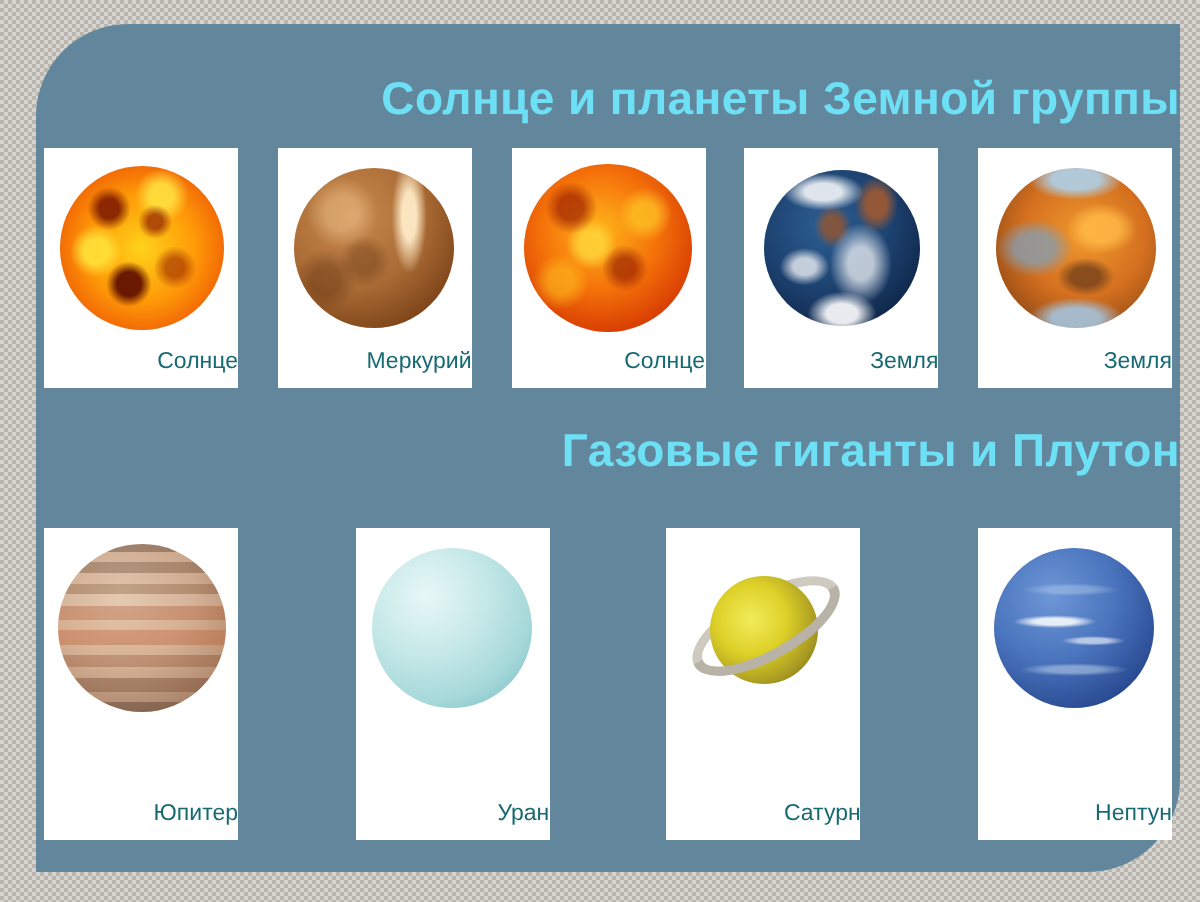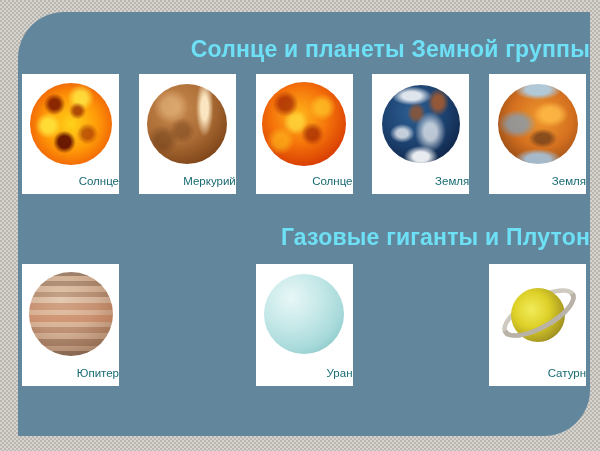--- a/index.html
+++ b/index.html
@@ -44,21 +44,21 @@
     left: 0;
     width: 100%;
     text-align: right;
     color: #6ee0f5;
     font-size: 23px;
     font-weight: bold;
     letter-spacing: 0.2px;
     white-space: nowrap;
   }
   #title-1 { top: 24px; }
-  #title-2 { top: 212px; }
+  #title-2 { top: 200px; }
 
   
   .row {
     position: absolute;
     left: 4px;
     width: 564px;
     display: flex;
     justify-content: space-between;
   }
   #row-1 { top: 62px; }
@@ -69,21 +69,21 @@
     height: 120px;
     background: #ffffff;
     box-sizing: border-box;
     display: flex;
     flex-direction: column;
     align-items: center;
     justify-content: flex-start;
     padding-top: 6px;
     position: relative;
   }
-  .card.tall { height: 122px; }
+  .card.tall { height: 156px; }
 
   .orb-wrap {
     width: 84px;
     height: 88px;
     position: relative;
     display: flex;
     align-items: center;
     justify-content: center;
   }
 
@@ -323,18 +323,24 @@
         <div class="orb-wrap">
           <div class="saturn-wrap">
             <div class="saturn-ring"></div>
             <div class="saturn-body"></div>
             <div class="saturn-ring-front"></div>
           </div>
         </div>
         <div class="card-label">Сатурн</div>
       </div>
 
+      <div class="card tall">
+        <div class="orb-wrap">
+          <div class="orb neptune"></div>
+        </div>
+        <div class="card-label">Нептун</div>
+      </div>
 
 
     </div>
 
   </div>
 </div>
 
 </body></html>

